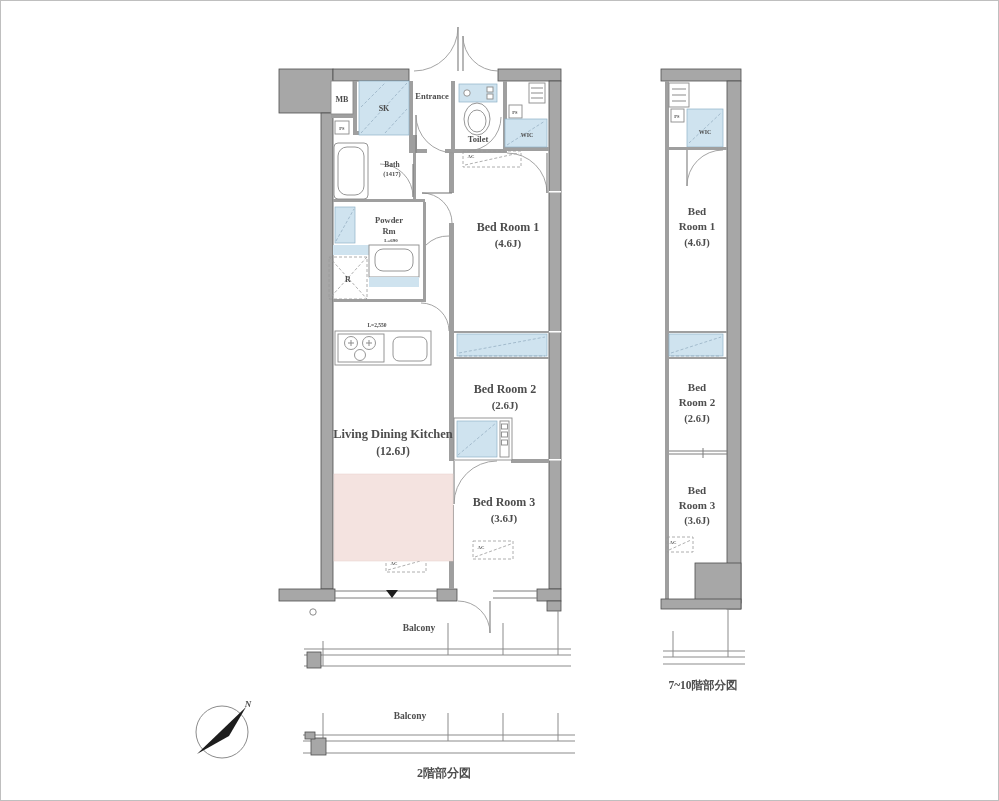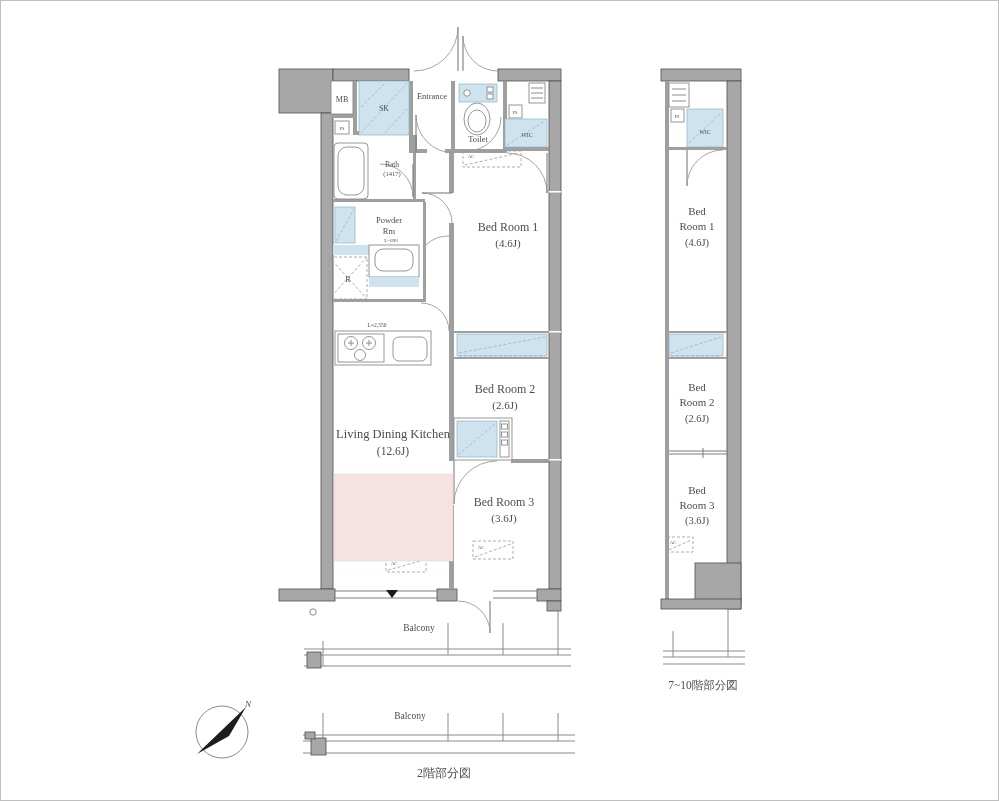--- a/index.html
+++ b/index.html
@@ -1,16 +1,16 @@
 <!DOCTYPE html>
 <html><head>
 <meta charset="utf-8">
 <style>
   html,body{margin:0;padding:0;background:#fff;}
-  .canvas{position:relative;width:997px;height:799px;border:1px solid #bfbfbf;background:#ffffff;overflow:hidden;}
+  .canvas{position:relative;width:997px;height:799px;border:1px solid #bfbfbf;background:#ffffff;overflow:hidden;font-weight:bold;}
   svg{display:block;}
   .wall{fill:#a7a7a7;stroke:#4e4e4e;stroke-width:.8;}
   .iw{fill:#9f9f9f;stroke:none;}
   .ln{stroke:#8b8b8b;stroke-width:1;fill:none;}
   .ln2{stroke:#7d7d7d;stroke-width:1;fill:none;}
   .fix{fill:#ffffff;stroke:#8b8b8b;stroke-width:.9;}
   .blue{fill:#cfe3ef;stroke:#8fb3c8;stroke-width:.7;}
   .bluefill{fill:#cfe3ef;stroke:none;}
   .hatch{stroke:#8fa9bd;stroke-width:.7;fill:none;stroke-dasharray:3 2;}
   .dashbox{fill:none;stroke:#9a9a9a;stroke-width:.8;stroke-dasharray:3 2;}

